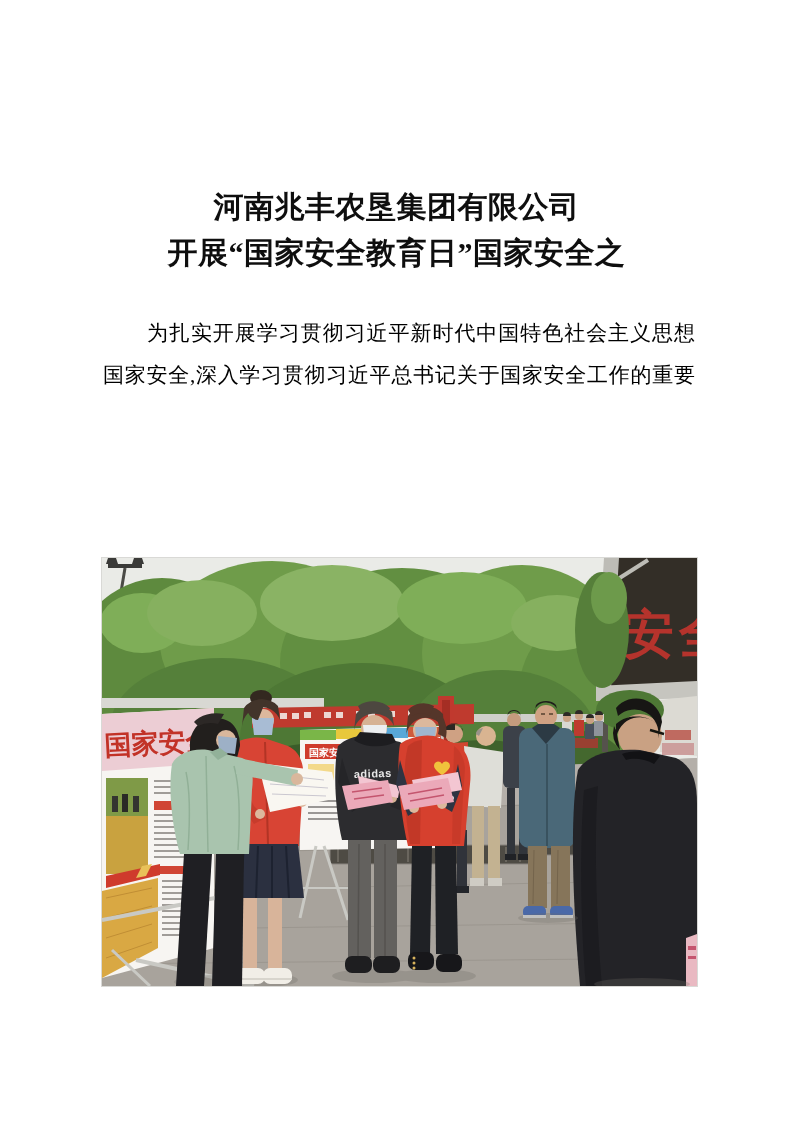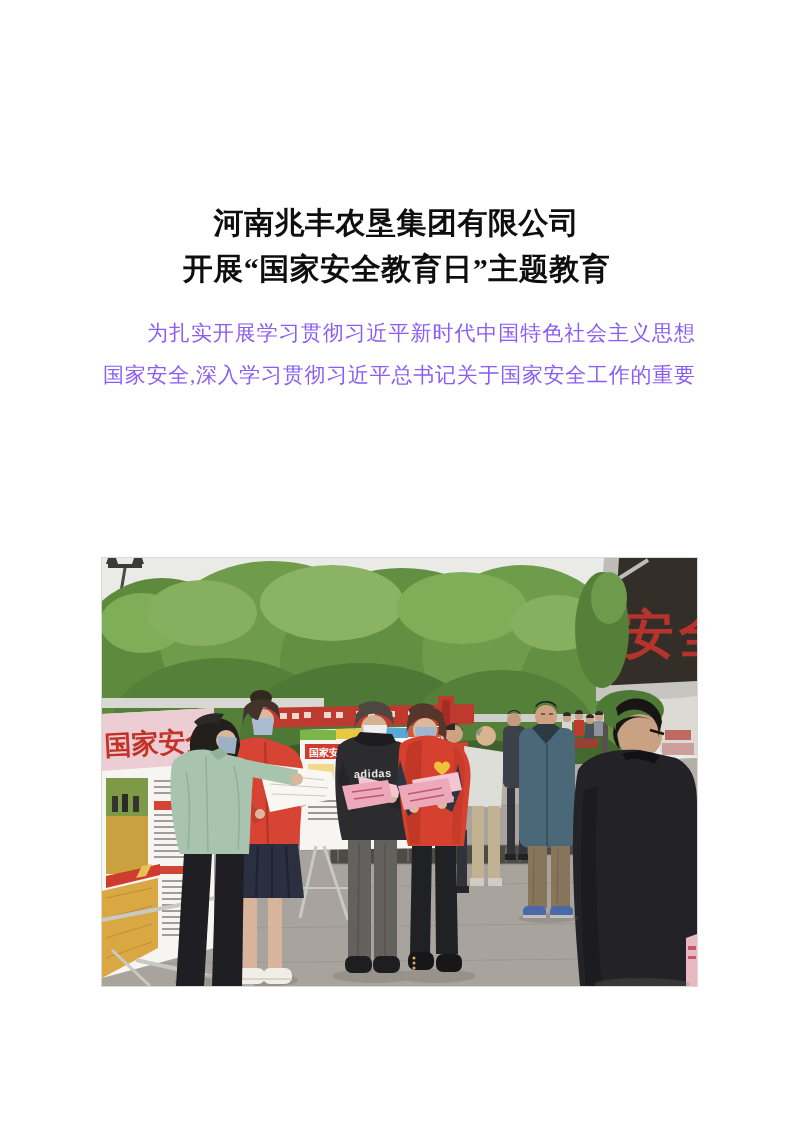--- a/index.html
+++ b/index.html
@@ -1,38 +1,38 @@
 <!DOCTYPE html>
 <html><head>
 <meta charset="utf-8">
 <style>
   html,body{margin:0;padding:0;background:#ffffff;}
   .page{position:relative;width:793px;height:1122px;background:#ffffff;overflow:hidden;
         font-family:"Liberation Serif","DejaVu Serif",serif;color:#1a1a1a;}
   .doc-title{position:absolute;top:184px;left:0;width:100%;text-align:center;
-             font-size:30px;font-weight:bold;line-height:46px;color:#0e0e0e;letter-spacing:0.5px;margin-top:16px;}
-  .doc-body{position:absolute;top:312px;left:103px;width:592px;font-size:21px;color:#8b5cf6;}
+             font-size:30px;font-weight:bold;line-height:46px;color:#0e0e0e;letter-spacing:0.5px;}
+  .doc-body{position:absolute;top:312px;left:103px;width:592px;font-size:21px;color:#000000;}
   .doc-line{height:42px;line-height:42px;text-align:justify;text-align-last:justify;overflow:hidden;}
   .doc-line.first{text-indent:44px;}
   .doc-line.last{text-align-last:left;}
   figure.photo{position:absolute;top:558px;left:102px;width:595px;height:428px;margin:0;
                outline:1px solid #d9d9d6;}
   figure.photo svg{display:block;width:100%;height:100%;}
   .led-text{font-family:"Liberation Sans","DejaVu Sans",sans-serif;font-weight:bold;}
   .poster-head{font-family:"Liberation Sans","DejaVu Sans",sans-serif;font-weight:bold;}
   .brand{font-family:"Liberation Sans","DejaVu Sans",sans-serif;font-weight:bold;letter-spacing:0.5px;}
 </style>
 </head>
 <body>
 
 <div class="page">
 
   <div class="doc-title">
     <div>河南兆丰农垦集团有限公司</div>
-    <div>开展“国家安全教育日”主题教育</div>
+    <div>开展“国家安全教育日”国家安全之</div>
   </div>
 
   <div class="doc-body">
     <div class="doc-line first">为扎实开展学习贯彻习近平新时代中国特色社会主义思想</div>
     <div class="doc-line">国家安全,深入学习贯彻习近平总书记关于国家安全工作的重要</div>
   </div>
 
   <figure class="photo">
     <svg viewBox="0 0 595 428" preserveAspectRatio="none">
 

